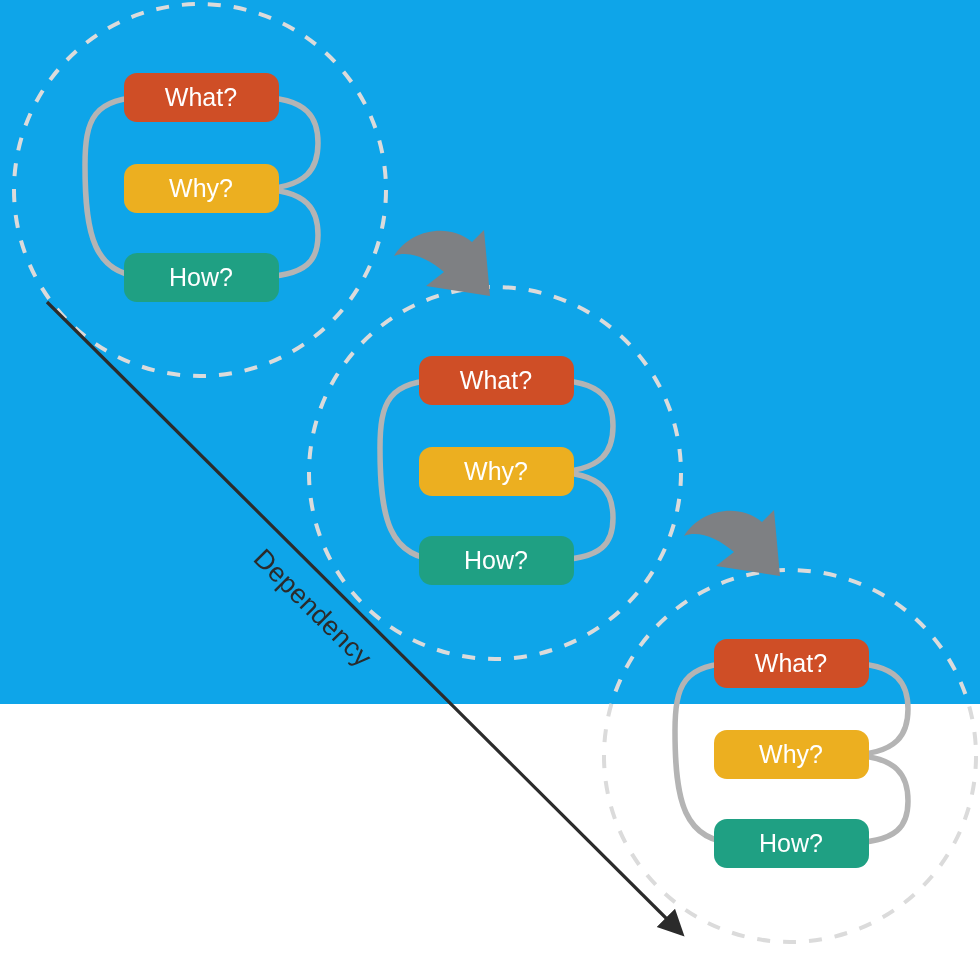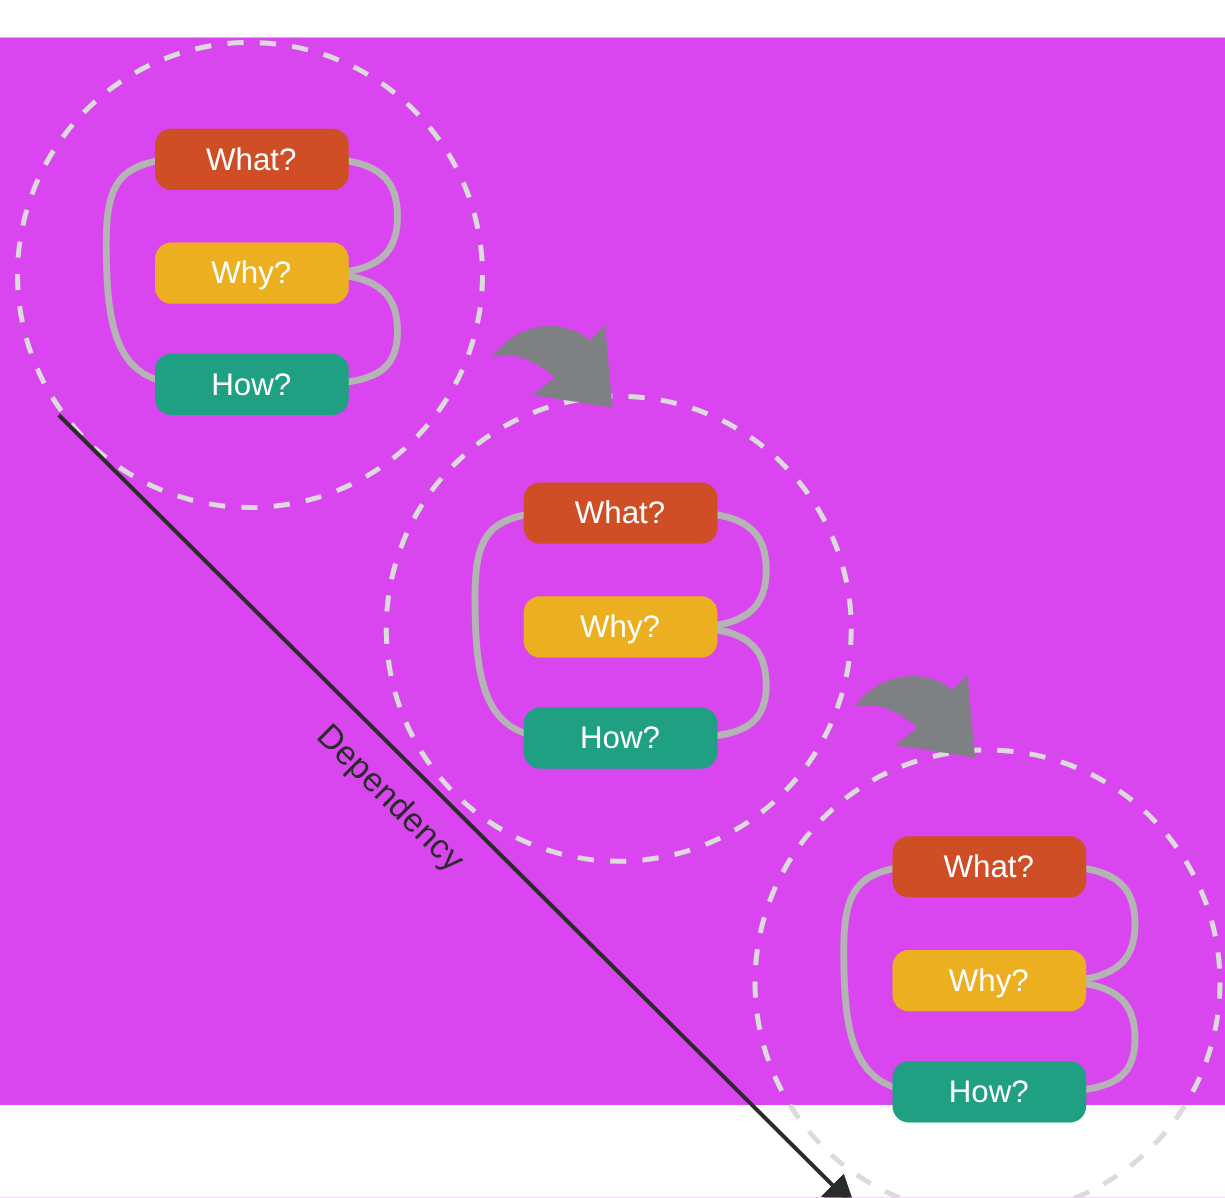--- a/index.html
+++ b/index.html
@@ -9,23 +9,22 @@
   }
   body {
     width: 980px;
     height: 958px;
     font-family: "Liberation Sans", sans-serif;
     overflow: hidden;
   }
   #diagram-root {
     position: relative;
     width: 980px;
-    height: 854px;
-    background: #d946ef;
-    margin-top: 30px;
+    height: 704px;
+    background: #0ea5e9;
   }
   #diagram-svg {
     position: absolute;
     left: 0;
     top: 0;
     width: 980px;
     height: 958px;
     display: block;
   }
   .pill-label {

